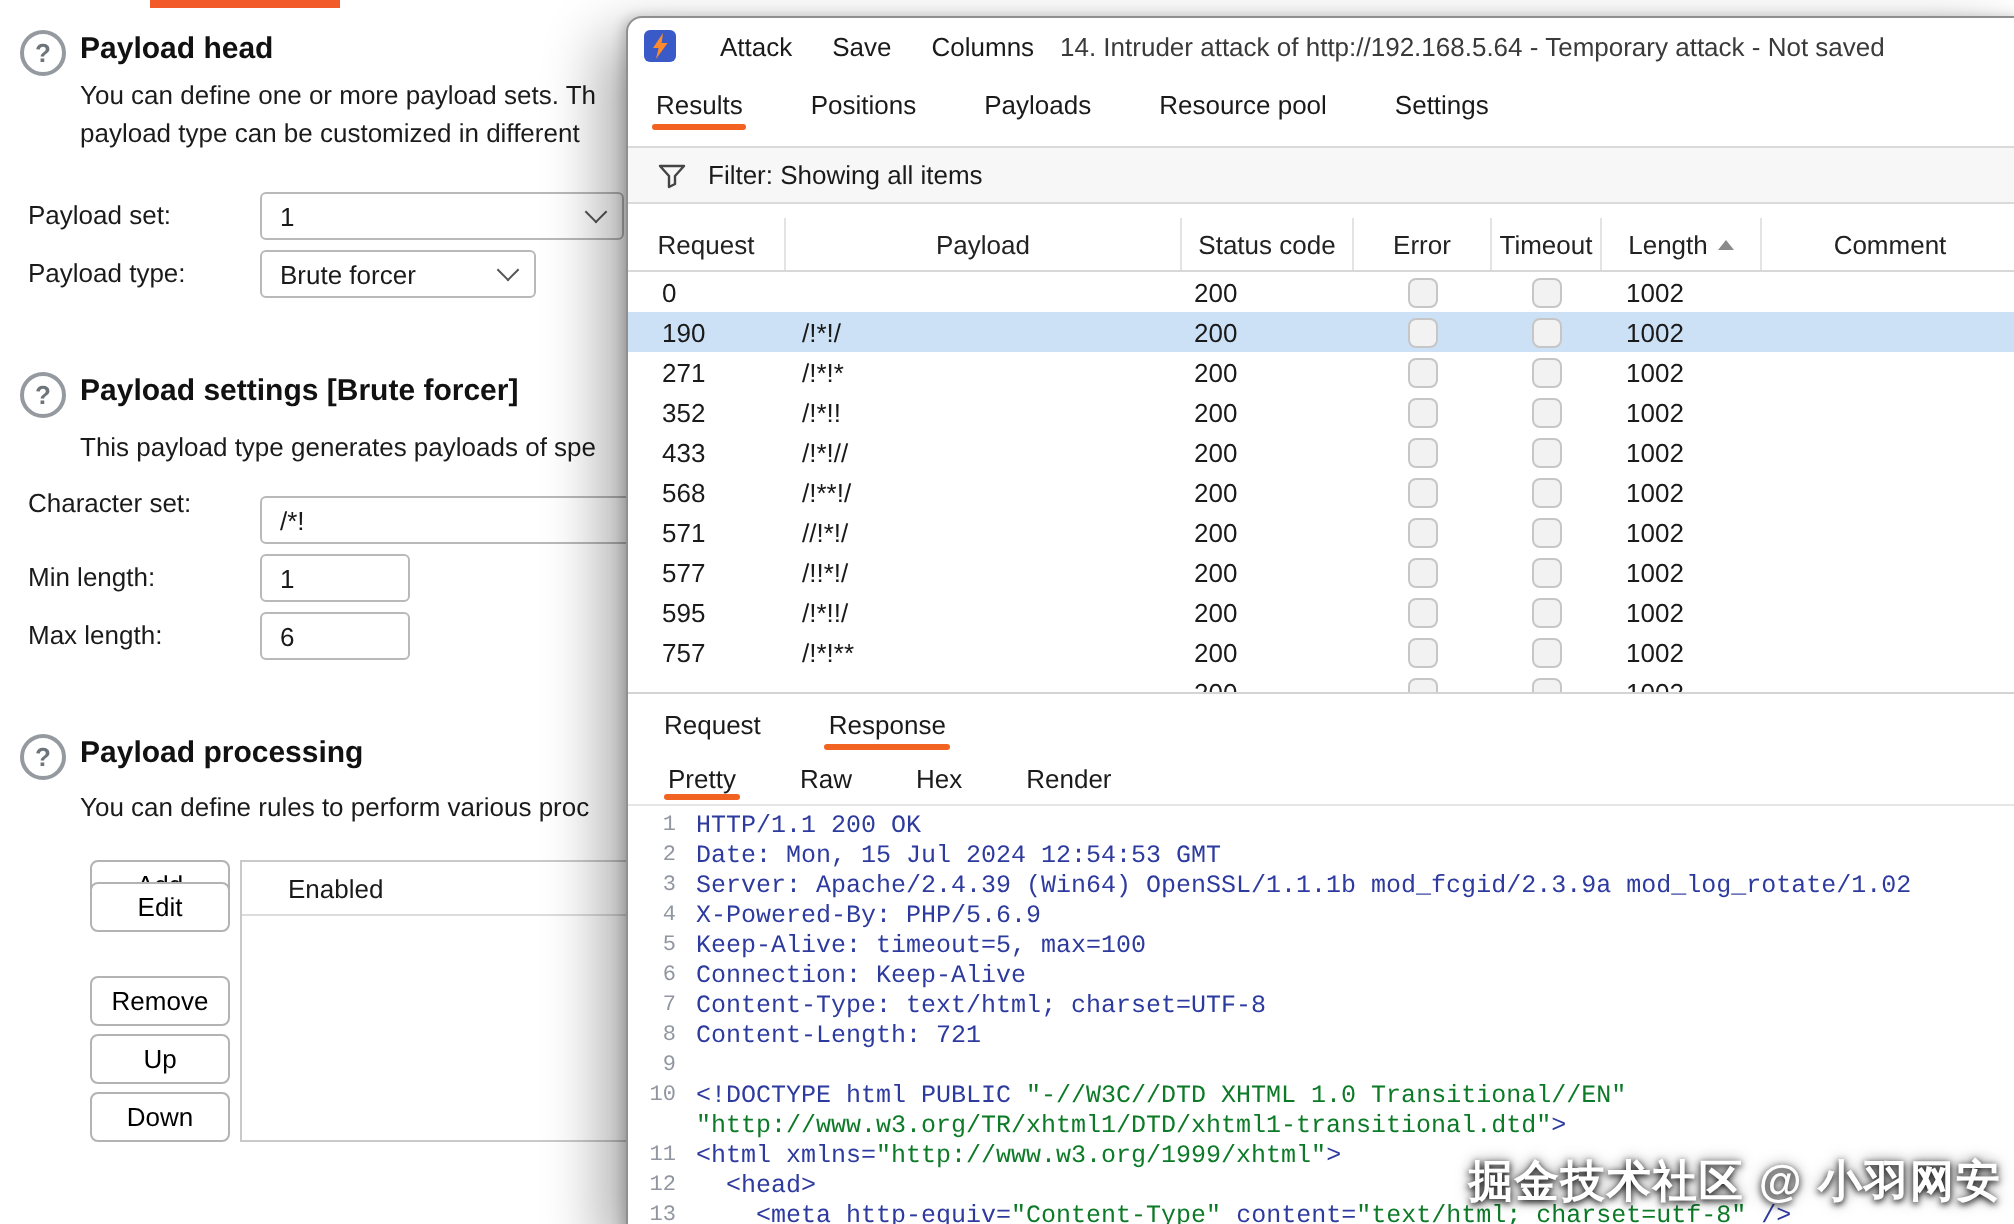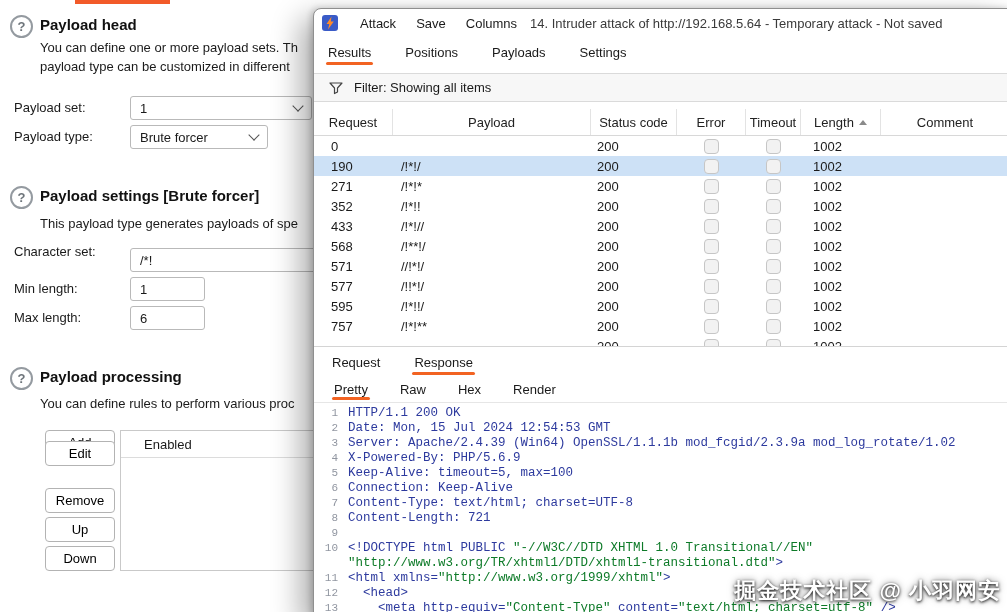--- a/index.html
+++ b/index.html
@@ -149,20 +149,21 @@
           <div class="menu-item">Save</div>
           <div class="menu-item">Columns</div>
         </div>
       <div class="win-title">14. Intruder attack of http://192.168.5.64 - Temporary attack - Not saved</div>
     </div>
 
     <div class="tabs">
         <div class="tab active">Results</div>
         <div class="tab">Positions</div>
         <div class="tab">Payloads</div>
+        <div class="tab">Resource pool</div>
         <div class="tab">Settings</div>
       </div>
 
     <div class="filterbar">
       <svg width="16" height="16" viewBox="0 0 16 16">
         <path d="M2 3h12l-4.5 5v4l-3 1.5v-5.5z" fill="none" stroke="#444" stroke-width="1.2" stroke-linejoin="round"></path>
       </svg>
       <span>Filter: Showing all items</span>
     </div>
 

